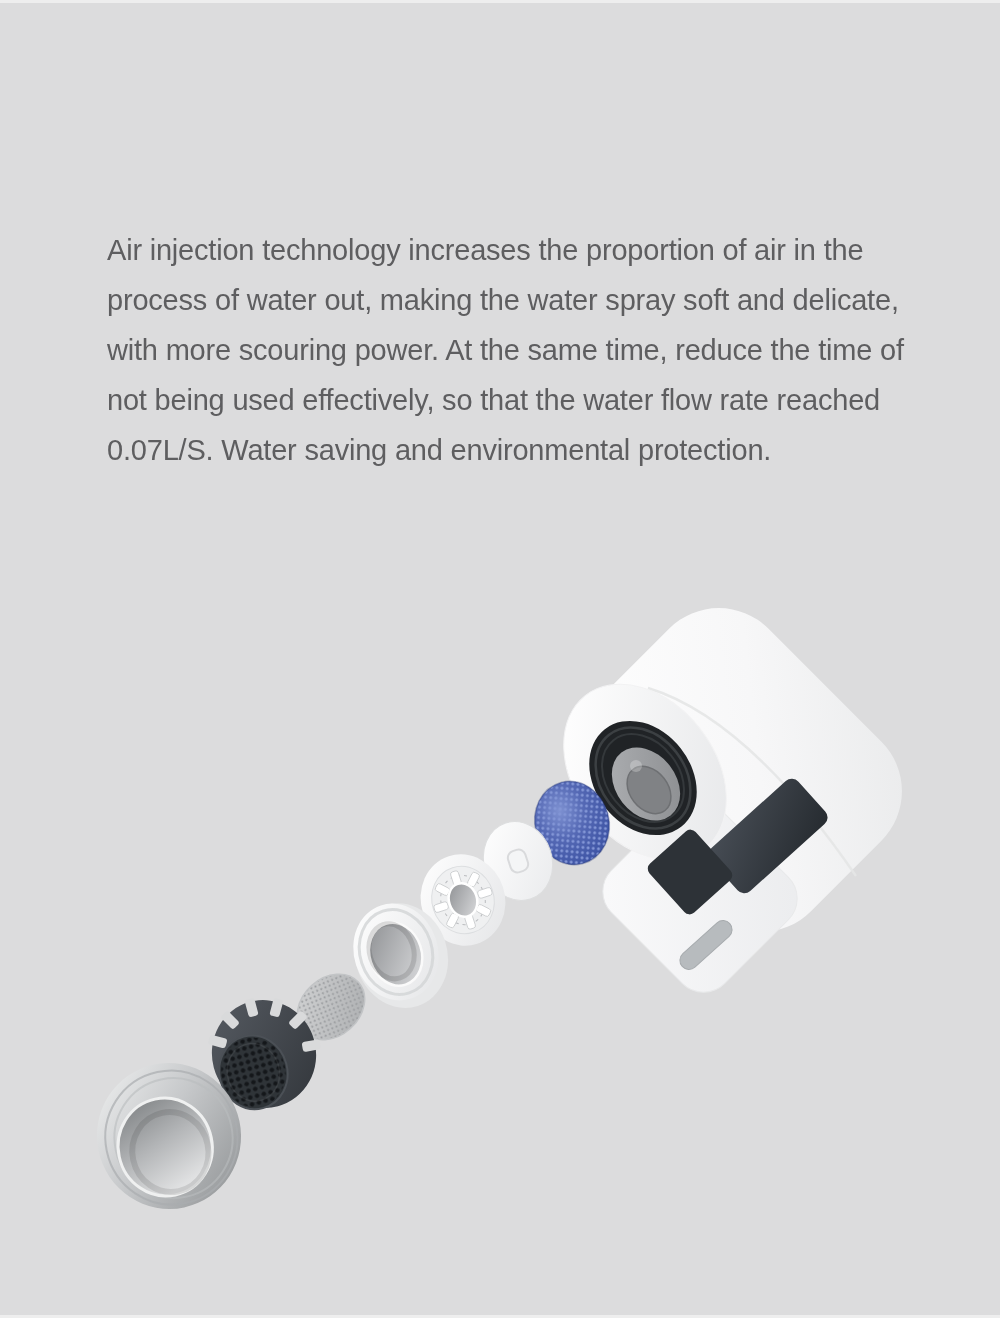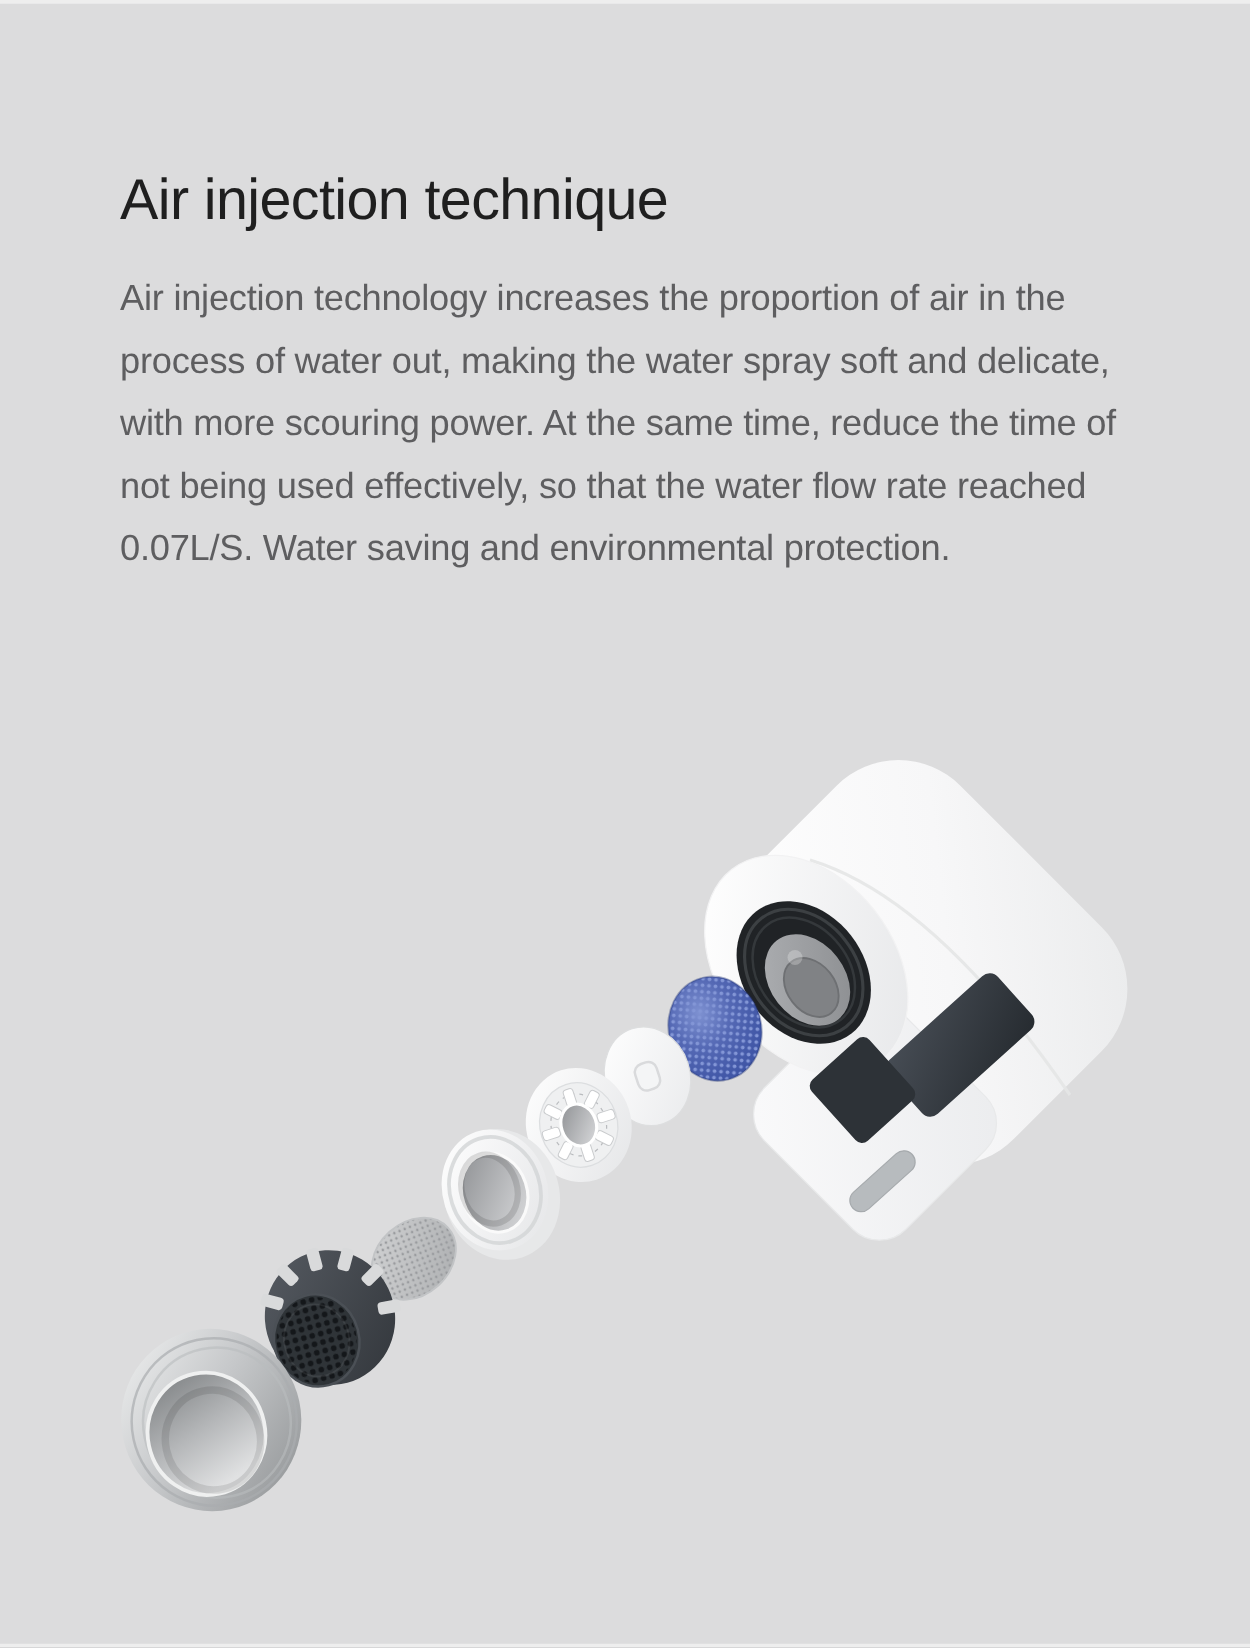--- a/index.html
+++ b/index.html
@@ -26,21 +26,21 @@
     font-size: 46px;
     line-height: 56px;
     font-weight: 400;
     letter-spacing: -0.5px;
     color: var(--color-heading-text, #1f1f1f);
   }
   .description {
     position: absolute;
     left: 96px;
     top: 214px;
-    margin: 0;
+    margin: 11px;
     font-size: 29px;
     line-height: 50px;
     font-weight: 400;
     letter-spacing: -0.2px;
     color: var(--color-body-text, #5e5e60);
     white-space: pre;
   }
   .product-figure {
     position: absolute;
     left: 0;
@@ -51,21 +51,20 @@
   }
   .product-figure svg { display: block; width: 100%; height: 100%; }
 </style>
 </head>
 <body>
 
 <div class="page">
 
   <div class="edge-bar top"></div>
 
-  <h1 class="title">Air injection technique</h1>
 
   <p class="description">Air injection technology increases the proportion of air in the
 process of water out, making the water spray soft and delicate,
 with more scouring power. At the same time, reduce the time of
 not being used effectively, so that the water flow rate reached
 0.07L/S. Water saving and environmental protection.</p>
 
   <figure class="product-figure">
     <svg viewBox="0 0 1000 740" xmlns="http://www.w3.org/2000/svg">
       <defs>

